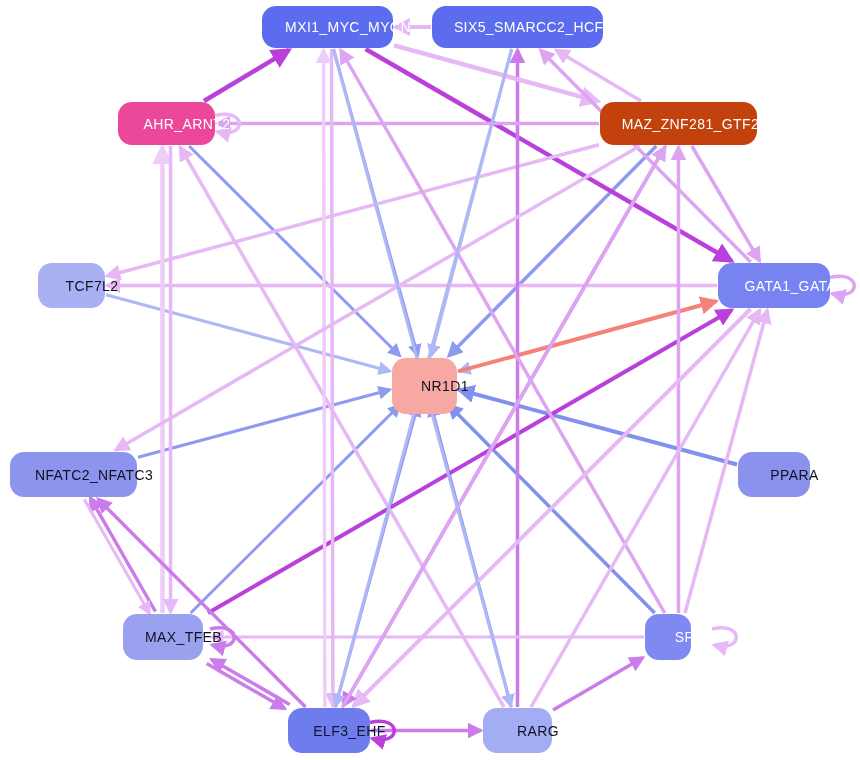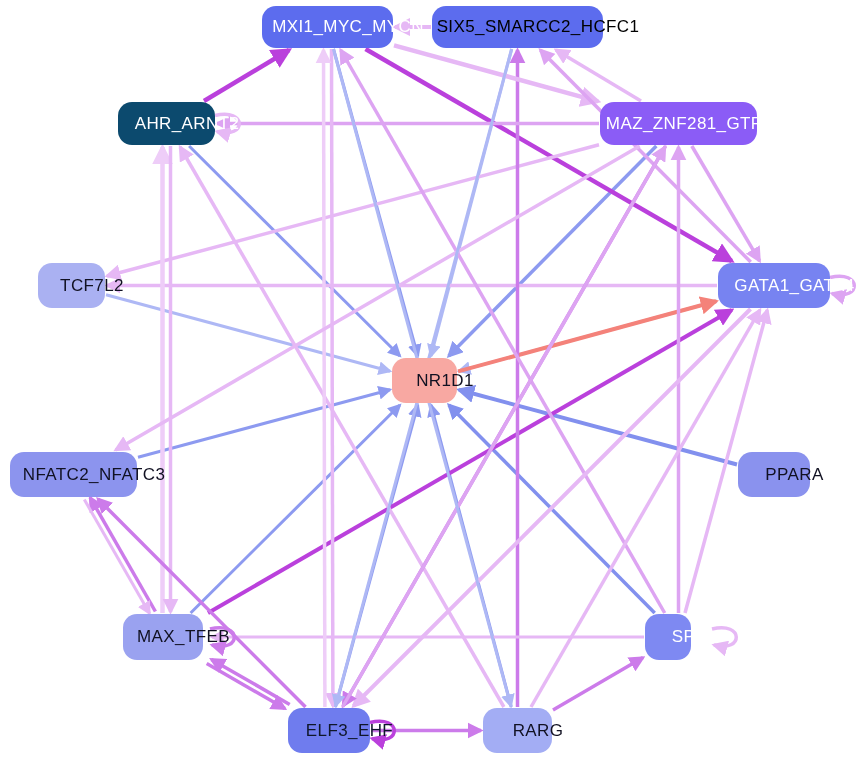--- a/index.html
+++ b/index.html
@@ -8,21 +8,21 @@
     width:860px;height:760px;
     background:#ffffff;
     overflow:hidden;
     font-family:"Liberation Sans", sans-serif;
   }
   #edges{position:absolute;left:0;top:0;width:860px;height:760px;}
   .node{
     position:absolute;
     display:flex;align-items:center;justify-content:center;
     border-radius:14px;
-    font-size:17px;
+    font-size:14px;
     letter-spacing:.4px;
     white-space:nowrap;
     box-sizing:border-box;
     cursor:default;
     z-index:2;
     padding-left:41px;
   }
 </style>
 </head>
 <body>
@@ -109,26 +109,26 @@
         <path fill="none" stroke="#cc7bea" stroke-width="3.5" marker-end="url(#arw-3)" d="M 553.0 709.9 L 643.0 657.6"></path>
         <path fill="none" stroke="#e6b8f5" stroke-width="3.5" marker-end="url(#arw-1)" d="M 215 115.5 C 247 107.5 247 139.5 217 131.5"></path>
         <path fill="none" stroke="#dda4f2" stroke-width="3.5" marker-end="url(#arw-2)" d="M 830 277.5 C 862 269.5 862 301.5 832 293.5"></path>
         <path fill="none" stroke="#e6b8f5" stroke-width="3.5" marker-end="url(#arw-1)" d="M 712 629 C 744 621 744 653 714 645"></path>
         <path fill="none" stroke="#cc7bea" stroke-width="3.5" marker-end="url(#arw-3)" d="M 210 629 C 242 621 242 653 212 645"></path>
         <path fill="none" stroke="#ba40dc" stroke-width="3.5" marker-end="url(#arw-4)" d="M 370 722.5 C 402 714.5 402 746.5 372 738.5"></path>
       </g>
   </svg>
   <div id="nodes">
       <div class="node" style="left: 262px; top: 6px; width: 131px; height: 42px; background: rgb(92, 108, 238); color: rgb(255, 255, 255);">MXI1_MYC_MYCN</div>
-      <div class="node" style="left: 432px; top: 6px; width: 171px; height: 42px; background: rgb(92, 108, 238); color: #000000;">SIX5_SMARCC2_HCFC1</div>
-      <div class="node" style="left: 118px; top: 102px; width: 97px; height: 43px; background: #0c4a6e; color: rgb(255, 255, 255);">AHR_ARNT2</div>
-      <div class="node" style="left: 600px; top: 102px; width: 157px; height: 43px; background: #8b5cf6; color: rgb(255, 255, 255);">MAZ_ZNF281_GTF2F1</div>
+      <div class="node" style="left: 432px; top: 6px; width: 171px; height: 42px; background: rgb(92, 108, 238); color: #ffffff;">SIX5_SMARCC2_HCFC1</div>
+      <div class="node" style="left: 118px; top: 102px; width: 97px; height: 43px; background: #ec4899; color: rgb(255, 255, 255);">AHR_ARNT2</div>
+      <div class="node" style="left: 600px; top: 102px; width: 157px; height: 43px; background: #c2410c; color: rgb(255, 255, 255);">MAZ_ZNF281_GTF2F1</div>
       <div class="node" style="left: 38px; top: 263px; width: 67px; height: 45px; background: rgb(170, 177, 242); color: rgb(17, 17, 34);">TCF7L2</div>
       <div class="node" style="left: 718px; top: 263px; width: 112px; height: 45px; background: rgb(119, 131, 241); color: rgb(255, 255, 255);">GATA1_GATA4</div>
-      <div class="node" style="left: 392px; top: 358px; width: 65px; height: 45px; background: rgb(248, 168, 162); color: rgb(17, 17, 34);">NR1D1</div>
+      <div class="node" style="left: 392px; top: 358px; width: 65px; height: 56px; background: rgb(248, 168, 162); color: rgb(17, 17, 34);">NR1D1</div>
       <div class="node" style="left: 10px; top: 452px; width: 127px; height: 45px; background: rgb(140, 148, 238); color: rgb(17, 17, 34);">NFATC2_NFATC3</div>
       <div class="node" style="left: 738px; top: 452px; width: 72px; height: 45px; background: rgb(138, 146, 238); color: rgb(17, 17, 34); text-align: right;">PPARA</div>
       <div class="node" style="left: 123px; top: 614px; width: 80px; height: 46px; background: rgb(154, 162, 240); color: rgb(17, 17, 34);">MAX_TFEB</div>
       <div class="node" style="left: 645px; top: 614px; width: 46px; height: 46px; background: rgb(126, 137, 242); color: rgb(255, 255, 255);">SP1</div>
       <div class="node" style="left: 288px; top: 708px; width: 82px; height: 45px; background: rgb(111, 124, 238); color: #0f172a;">ELF3_EHF</div>
       <div class="node" style="left: 483px; top: 708px; width: 69px; height: 45px; background: rgb(163, 173, 244); color: rgb(17, 17, 34);">RARG</div>
     </div>
 </div>
 
 </body></html>

